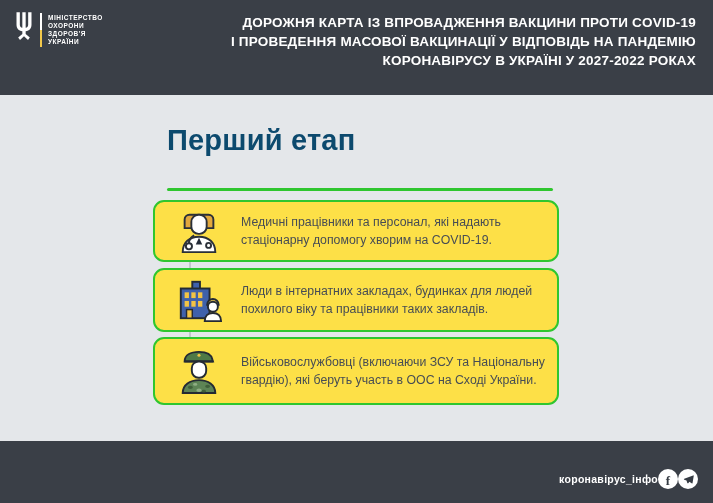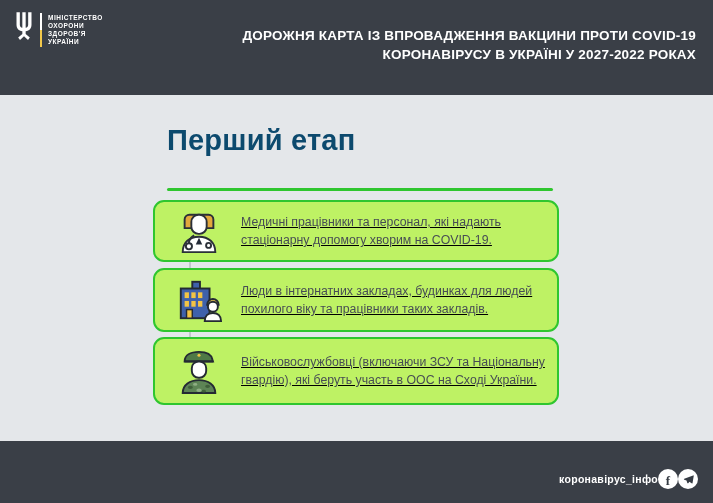--- a/index.html
+++ b/index.html
@@ -9,35 +9,35 @@
   
   .band-top{position:absolute;top:0;left:0;width:713px;height:95px;background:#3a3f47;}
   .band-bottom{position:absolute;top:441px;left:0;width:713px;height:62px;background:#3a3f47;}
 
   
   .logo{position:absolute;top:11px;left:14px;display:flex;align-items:center;gap:6px;}
   .logo-divider{width:2px;height:34px;background:linear-gradient(#ffffff 0 50%,#f2c84b 50% 100%);}
   .logo-text{color:#ffffff;font-size:6.5px;line-height:8px;font-weight:bold;letter-spacing:.5px;}
 
   
-  .title{position:absolute;top:26px;right:17px;width:470px;text-align:right;
+  .title{position:absolute;top:13px;right:17px;width:470px;text-align:right;
          color:#ffffff;font-size:13.5px;line-height:19px;font-weight:bold;letter-spacing:.2px;}
 
   
   .heading{position:absolute;left:167px;top:124px;font-size:29px;font-weight:bold;color:#0c4a6e;letter-spacing:.2px;}
   .sub{position:absolute;left:168px;font-size:12.3px;color:#3d434b;}
   .sub b{color:#24272c;}
   .sub-1{top:157px;}
   .sub-2{top:172px;}
   .green-rule{position:absolute;left:167px;top:188px;width:386px;height:3px;background:#2fc62f;border-radius:2px;}
   .connector{position:absolute;left:189px;top:235px;width:2px;height:120px;background:#c2c7cc;}
 
-  .card{position:absolute;left:153px;width:406px;box-sizing:border-box;background:#bef264;
+  .card{position:absolute;left:153px;width:406px;box-sizing:border-box;background:#fde047;
         border:2px solid #2fc62f;border-radius:11px;display:flex;align-items:center;
-        padding-left:16px;gap:14px;text-decoration:underline;}
+        padding-left:16px;gap:14px;}
   .card-1{top:200px;height:62px;}
   .card-2{top:268px;height:64px;}
   .card-3{top:337px;height:68px;}
   .card-icon{width:56px;display:flex;justify-content:center;align-items:center;flex:0 0 auto;}
   .card-text{font-size:12.3px;line-height:18px;color:#474d54;width:322px;}
 
   
   .footer-group{position:absolute;right:15px;top:469px;display:flex;align-items:center;}
   .handle{color:#ffffff;font-size:10.5px;font-weight:bold;letter-spacing:.3px;}
   .social-circle{width:20px;height:20px;border-radius:50%;background:#ffffff;display:flex;
@@ -61,20 +61,21 @@
     <span class="logo-text">
       <div>МІНІСТЕРСТВО</div>
       <div>ОХОРОНИ</div>
       <div>ЗДОРОВ'Я</div>
       <div>УКРАЇНИ</div>
     </span>
   </div>
 
   <div class="title">
     <div>ДОРОЖНЯ КАРТА ІЗ ВПРОВАДЖЕННЯ ВАКЦИНИ ПРОТИ COVID-19</div>
+    <div>І ПРОВЕДЕННЯ МАСОВОЇ ВАКЦИНАЦІЇ У ВІДПОВІДЬ НА ПАНДЕМІЮ</div>
     <div>КОРОНАВІРУСУ В УКРАЇНІ У 2027-2022 РОКАХ</div>
   </div>
 
   <div class="heading">Перший етап</div>
 
 
 
   <div class="green-rule"></div>
   <div class="connector"></div>
 

